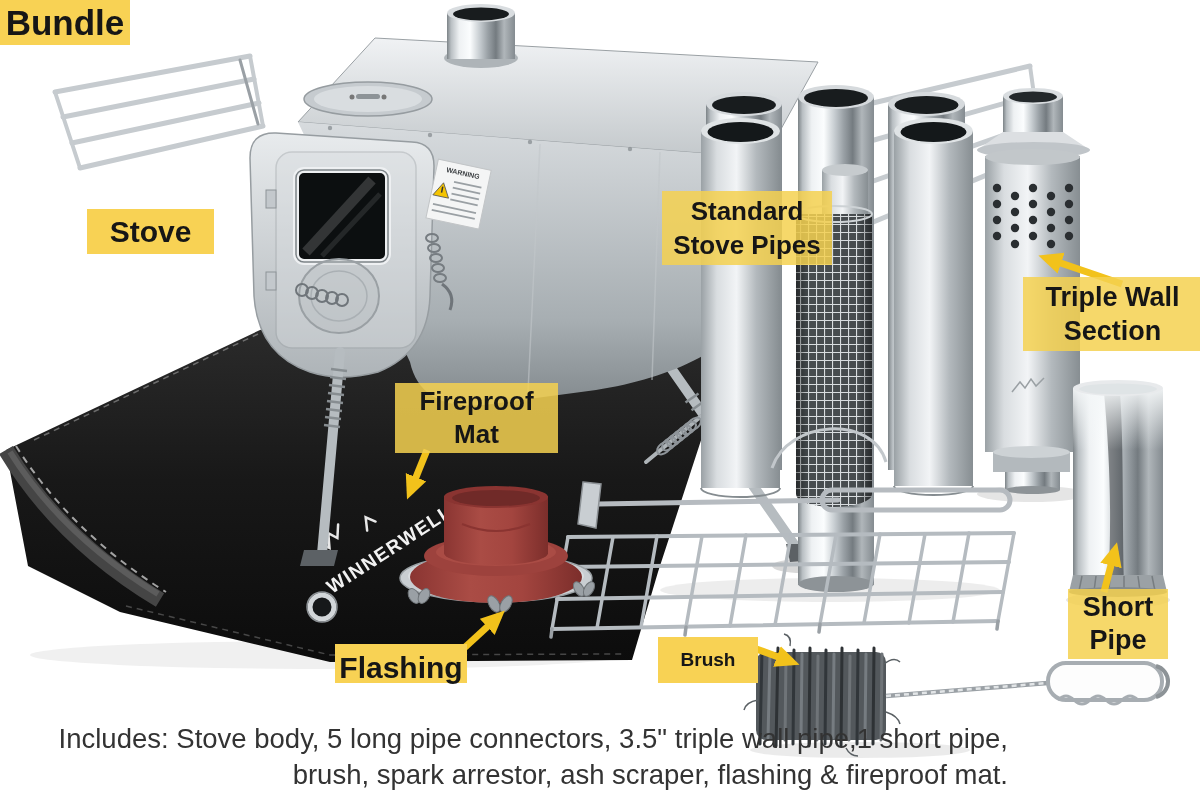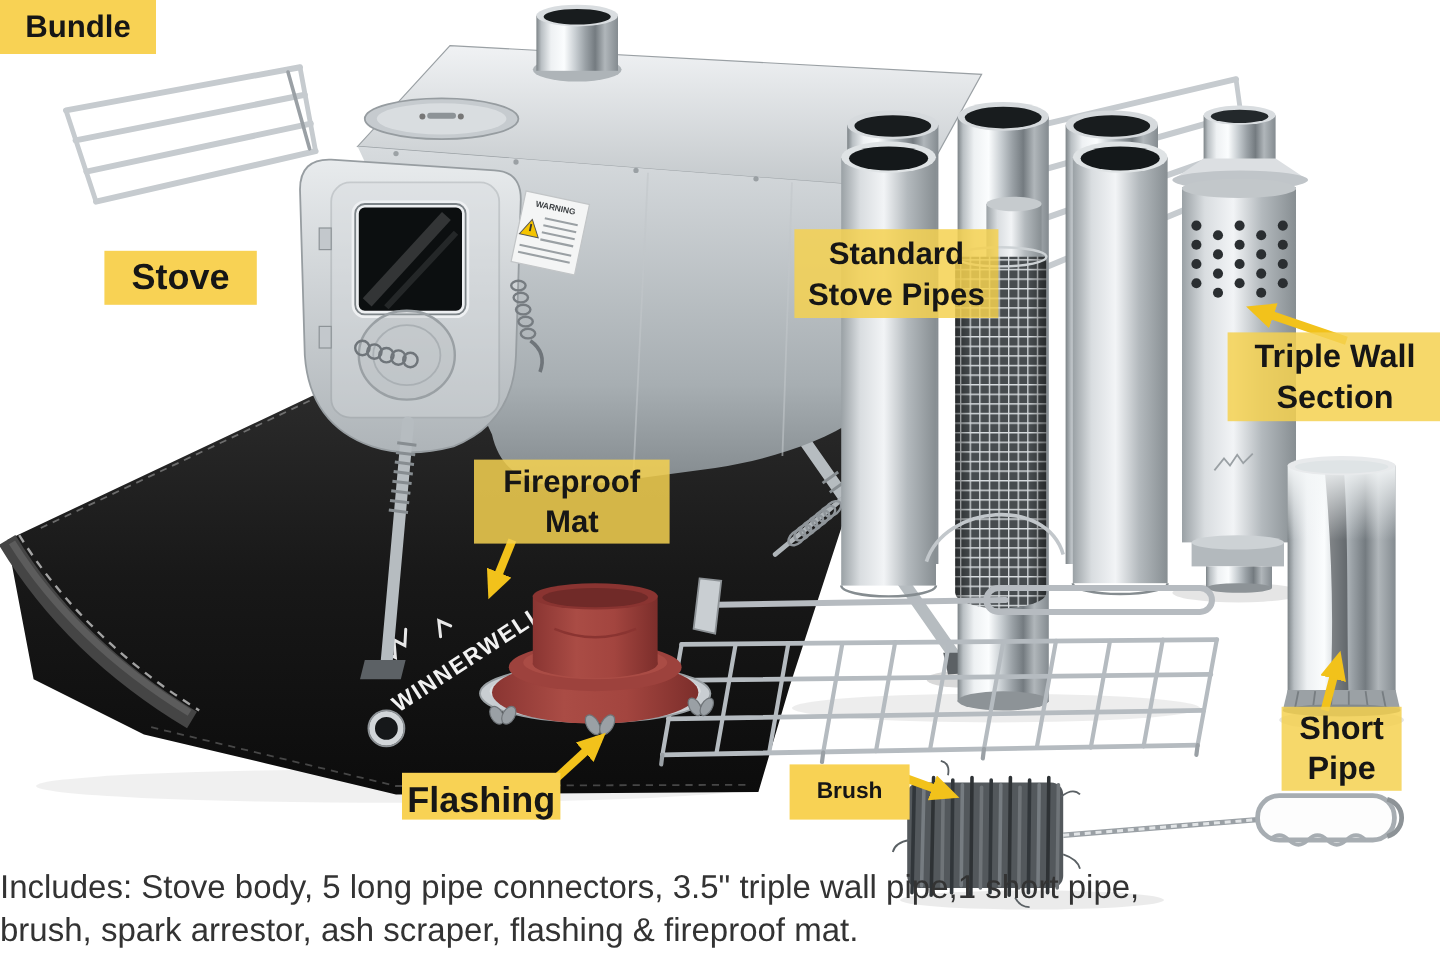--- a/index.html
+++ b/index.html
@@ -3,29 +3,29 @@
 <meta charset="utf-8">
 <style>
   html,body{margin:0;padding:0;background:#fff;}
   .stage{position:relative;width:1200px;height:800px;overflow:hidden;
          background:var(--background,#fff);font-family:"Liberation Sans",sans-serif;}
   svg.art{position:absolute;left:0;top:0;}
   .label{position:absolute;background:var(--label-yellow,#F8D254);color:#161616;
          font-weight:700;text-align:center;z-index:5;white-space:nowrap;}
   .label.tr{background:var(--label-yellow-translucent,rgba(245,209,80,.85));}
   .label span{display:block;}
-  #lbl-bundle   {left:0;    top:4;    width:130px;height:45px;font-size:26px;line-height:45px;}
+  #lbl-bundle   {left:0;    top:4;    width:130px;height:45px;font-size:35px;line-height:45px;}
   #lbl-stove    {left:87px; top:209px;width:127px;height:45px;font-size:30px;line-height:45px;}
   #lbl-pipes    {left:662px;top:191px;width:170px;padding:3px 0;font-size:26px;line-height:34px;}
   #lbl-triple   {left:1023px;top:277px;width:179px;padding:3px 0;font-size:27px;line-height:34px;}
   #lbl-fireproof{left:395px;top:383px;width:163px;padding:2px 0;font-size:26px;line-height:33px;}
   #lbl-flashing {left:335px;top:644px;width:132px;height:39px;font-size:30px;line-height:47px;}
   #lbl-brush    {left:658px;top:637px;width:100px;height:46px;font-size:19px;line-height:46px;}
   #lbl-short    {left:1068px;top:589px;width:100px;padding:2px 0;font-size:27px;line-height:33px;}
-  .caption{position:absolute;left:0;top:721px;width:1008px;text-align:left;
+  .caption{position:absolute;left:0;top:721px;width:1008px;text-align:right;
            font-size:27.5px;line-height:36px;color:var(--caption-text,#333);z-index:4;}
 </style>
 </head>
 <body>
 
 <div class="stage">
 
 <svg class="art" width="1200" height="800" viewBox="0 0 1200 800">
   <defs>
     <linearGradient id="metalV" x1="0" y1="0" x2="1" y2="0">

